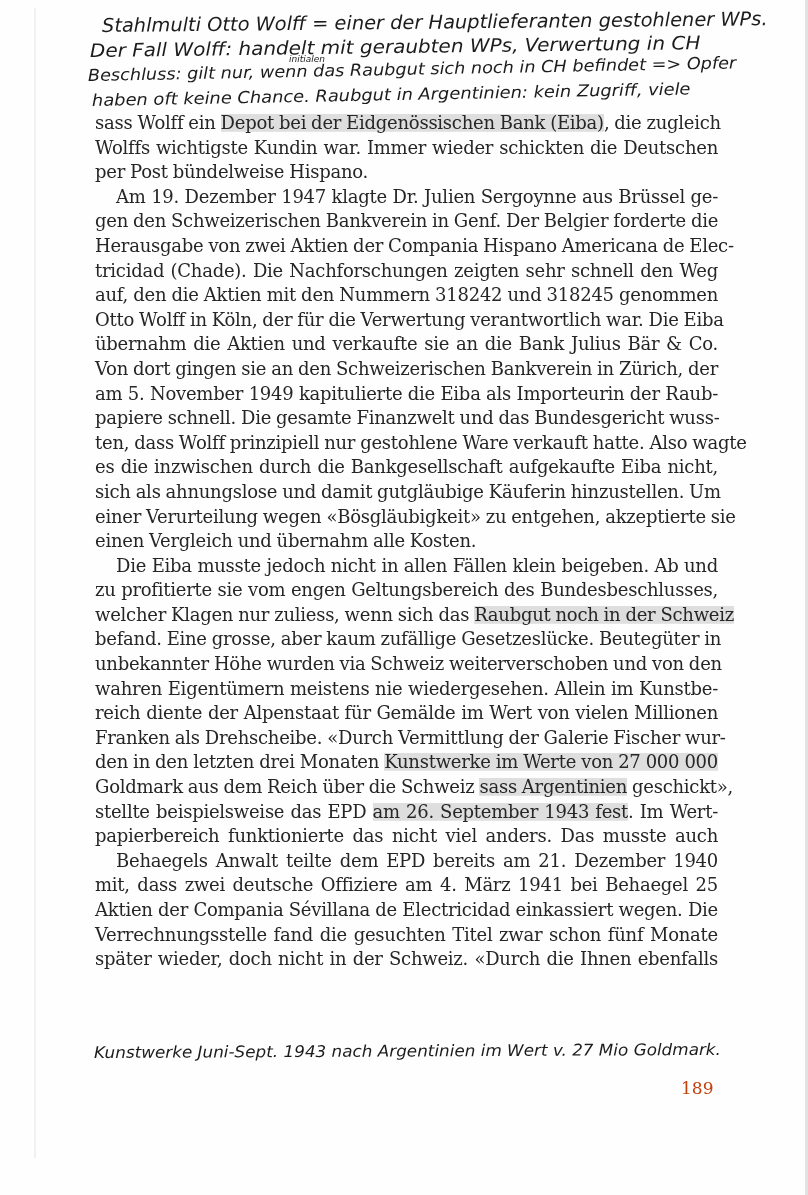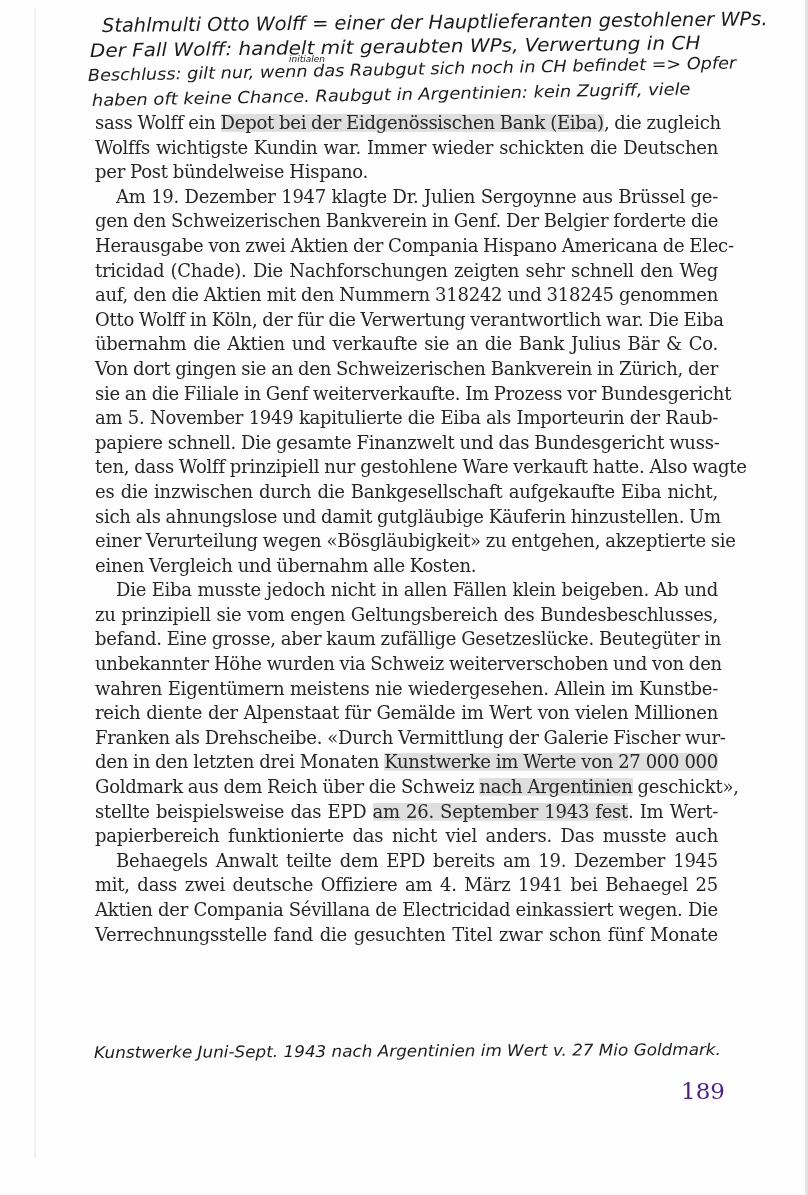--- a/index.html
+++ b/index.html
@@ -18,21 +18,21 @@
   .body-text {
     position: absolute; left: 95px; top: 111px; width: 623px;
   }
   .line {
     height: 24.6px; line-height: 24.6px; font-size: 18px; white-space: nowrap;
     text-align: justify; text-align-last: justify; letter-spacing: -0.25px; word-spacing: -0.5px;
   }
   .line.last { text-align-last: left; }
   .line.indent { padding-left: 21px; }
   .hl { background: linear-gradient(to bottom, rgba(0,0,0,0) 8%, rgba(170,170,170,0.38) 12%, rgba(170,170,170,0.38) 92%, rgba(0,0,0,0) 96%); border-radius: 2px; }
-  .page-number { position: absolute; left: 681px; top: 1078px; font-size: 23px; font-family: "DejaVu Serif", serif; color: #4c1d95; }
+  .page-number { position: absolute; left: 681px; top: 1078px; font-size: 17px; font-family: "DejaVu Serif", serif; color: #c2410c; }
 </style>
 </head>
 <body>
 
 <div class="page-edge-left"></div>
 <div class="page-edge-right"></div>
 
 <div class="annotations">
   <div class="hand" style="left:102px; top:14px; font-size:19px; transform: scaleX(1.02) rotate(-0.6deg);">Stahlmulti Otto Wolff = einer der Hauptlieferanten gestohlener WPs.</div>
   <div class="hand" style="left:90px; top:40px; font-size:18.5px; transform: scaleX(1.08) rotate(-0.8deg);">Der Fall Wolff: handelt mit geraubten WPs, Verwertung in CH</div>
@@ -47,38 +47,39 @@
     <div class="line"><span>Wolffs wichtigste Kundin war. Immer wieder schickten die Deutschen</span></div>
     <div class="line last"><span>per Post bündelweise Hispano.</span></div>
     <div class="line indent"><span>Am 19. Dezember 1947 klagte Dr. Julien Sergoynne aus Brüssel ge-</span></div>
     <div class="line"><span>gen den Schweizerischen Bankverein in Genf. Der Belgier forderte die</span></div>
     <div class="line"><span>Herausgabe von zwei Aktien der Compania Hispano Americana de Elec-</span></div>
     <div class="line"><span>tricidad (Chade). Die Nachforschungen zeigten sehr schnell den Weg</span></div>
     <div class="line"><span>auf, den die Aktien mit den Nummern 318242 und 318245 genommen</span></div>
     <div class="line"><span>Otto Wolff in Köln, der für die Verwertung verantwortlich war. Die Eiba</span></div>
     <div class="line"><span>übernahm die Aktien und verkaufte sie an die Bank Julius Bär &amp; Co.</span></div>
     <div class="line"><span>Von dort gingen sie an den Schweizerischen Bankverein in Zürich, der</span></div>
-    <div class="line"><span>sie an die Filiale in Genf weiterverkaufte. Im Prozess vor Bundesgericht</span></div>
     <div class="line"><span>am 5. November 1949 kapitulierte die Eiba als Importeurin der Raub-</span></div>
     <div class="line"><span>papiere schnell. Die gesamte Finanzwelt und das Bundesgericht wuss-</span></div>
     <div class="line"><span>ten, dass Wolff prinzipiell nur gestohlene Ware verkauft hatte. Also wagte</span></div>
     <div class="line"><span>es die inzwischen durch die Bankgesellschaft aufgekaufte Eiba nicht,</span></div>
     <div class="line"><span>sich als ahnungslose und damit gutgläubige Käuferin hinzustellen. Um</span></div>
     <div class="line"><span>einer Verurteilung wegen «Bösgläubigkeit» zu entgehen, akzeptierte sie</span></div>
     <div class="line last"><span>einen Vergleich und übernahm alle Kosten.</span></div>
     <div class="line indent"><span>Die Eiba musste jedoch nicht in allen Fällen klein beigeben. Ab und</span></div>
-    <div class="line"><span>zu prinzipiell sie vom engen Geltungsbereich des Bundesbeschlusses,</span></div>
+    <div class="line"><span>zu profitierte sie vom engen Geltungsbereich des Bundesbeschlusses,</span></div>
+    <div class="line"><span>welcher Klagen nur zuliess, wenn sich das </span><span class="hl">Raubgut noch in der Schweiz</span><span></span></div>
     <div class="line"><span>befand. Eine grosse, aber kaum zufällige Gesetzeslücke. Beutegüter in</span></div>
     <div class="line"><span>unbekannter Höhe wurden via Schweiz weiterverschoben und von den</span></div>
     <div class="line"><span>wahren Eigentümern meistens nie wiedergesehen. Allein im Kunstbe-</span></div>
     <div class="line"><span>reich diente der Alpenstaat für Gemälde im Wert von vielen Millionen</span></div>
     <div class="line"><span>Franken als Drehscheibe. «Durch Vermittlung der Galerie Fischer wur-</span></div>
     <div class="line"><span>den in den letzten drei Monaten </span><span class="hl">Kunstwerke im Werte von 27 000 000</span><span></span></div>
-    <div class="line"><span>Goldmark aus dem Reich über die Schweiz </span><span class="hl">nach Argentinien</span><span> geschickt»,</span></div>
+    <div class="line"><span>Goldmark aus dem Reich über die Schweiz </span><span class="hl">sass Argentinien</span><span> geschickt»,</span></div>
     <div class="line"><span>stellte beispielsweise das EPD </span><span class="hl">am 26. September 1943 fest</span><span>. Im Wert-</span></div>
     <div class="line"><span>papierbereich funktionierte das nicht viel anders. Das musste auch</span></div>
-    <div class="line indent"><span>Behaegels Anwalt teilte dem EPD bereits am 19. Dezember 1945</span></div>
+    <div class="line indent"><span>Behaegels Anwalt teilte dem EPD bereits am 21. Dezember 1940</span></div>
     <div class="line"><span>mit, dass zwei deutsche Offiziere am 4. März 1941 bei Behaegel 25</span></div>
     <div class="line"><span>Aktien der Compania Sévillana de Electricidad einkassiert wegen. Die</span></div>
     <div class="line"><span>Verrechnungsstelle fand die gesuchten Titel zwar schon fünf Monate</span></div>
+    <div class="line"><span>später wieder, doch nicht in der Schweiz. «Durch die Ihnen ebenfalls</span></div>
   </div>
 
 <div class="page-number">189</div>
 
 </body></html>

